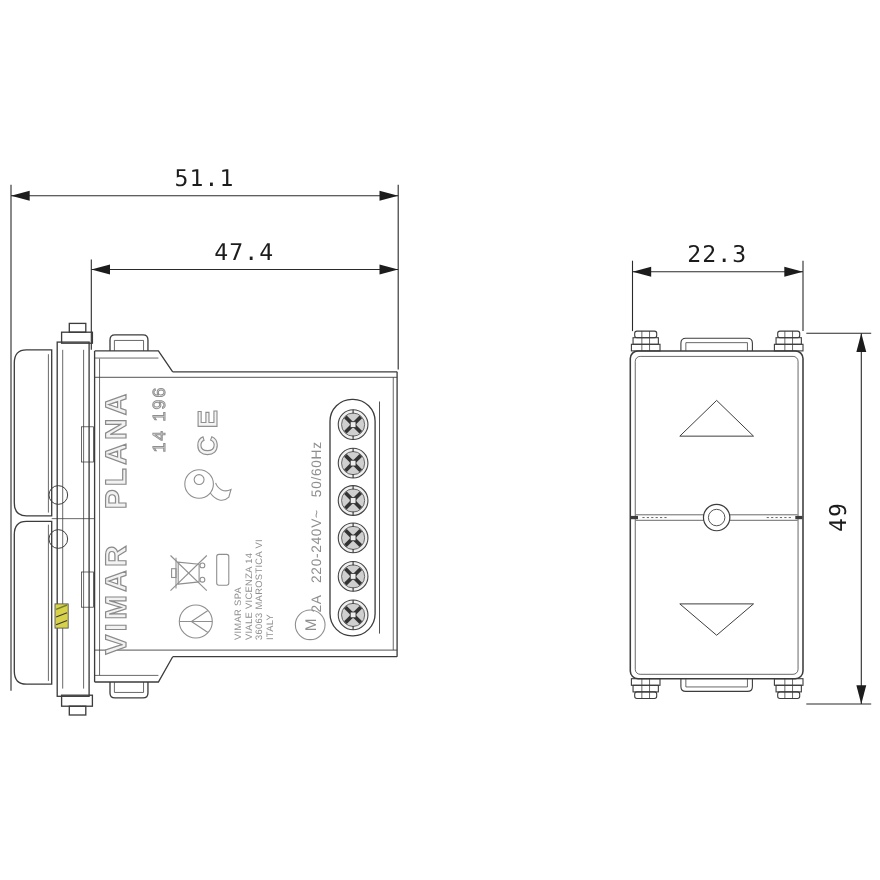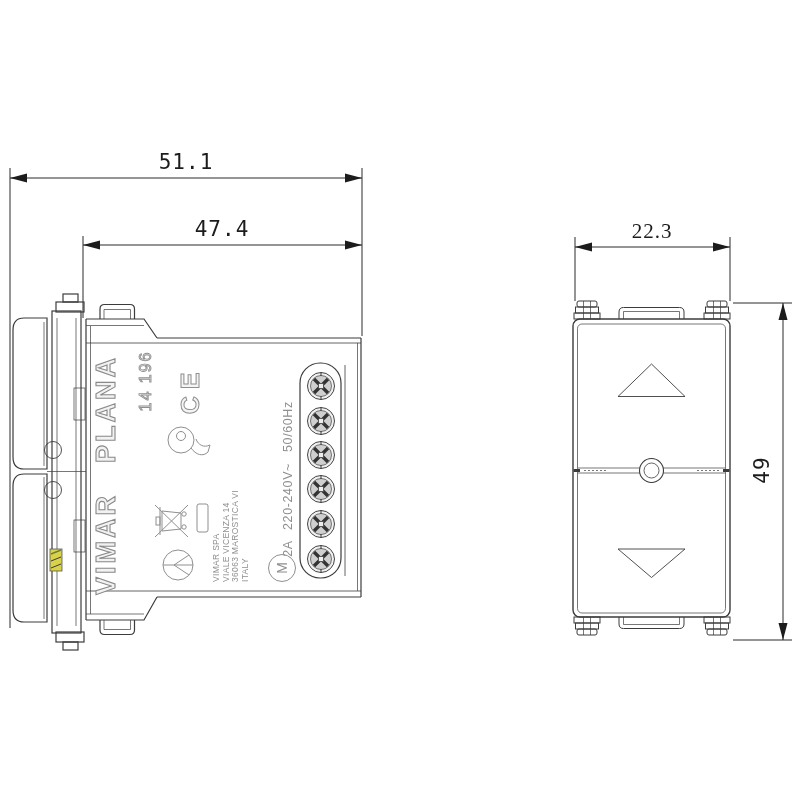--- a/index.html
+++ b/index.html
@@ -241,21 +241,21 @@
     <g>
       <polygon points="618,549 685,549 651.5,577.5" stroke-width="0.9"></polygon>
     </g>
     <circle cx="651.5" cy="470.5" r="12" fill="#ffffff" stroke-width="1.1"></circle>
     <circle cx="651.5" cy="470.5" r="7.5" stroke-width="0.8"></circle>
   </g>
 </svg>
 
 <div class="txt dim" style="left:186px;top:162px;">51.1</div>
 <div class="txt dim" style="left:222px;top:229px;">47.4</div>
-<div class="txt dim" style="left:652px;top:231px;font-family:Liberation Serif, serif;">22.3</div>
+<div class="txt dim" style="left:652px;top:231px;">22.3</div>
 <div class="txt dim rot" style="left:762px;top:470px;">49</div>
 
 <div class="txt rot outline-big" style="left:106px;top:544px;">VIMAR</div>
 <div class="txt rot outline-big" style="left:106px;top:409px;">PLANA</div>
 <div class="txt rot outline-mid" style="left:146px;top:381px;">14 196</div>
 <div class="txt rot outline-ce" style="left:190px;top:390px;">CE</div>
 <div class="txt rot gray-small" style="left:288px;top:479px;">2A 220-240V~ 50/60Hz</div>
 <div class="txt rot m-label" style="left:282px;top:568px;">M</div>
 
 <div class="txt rot addr" style="left:231px;top:536px;">

